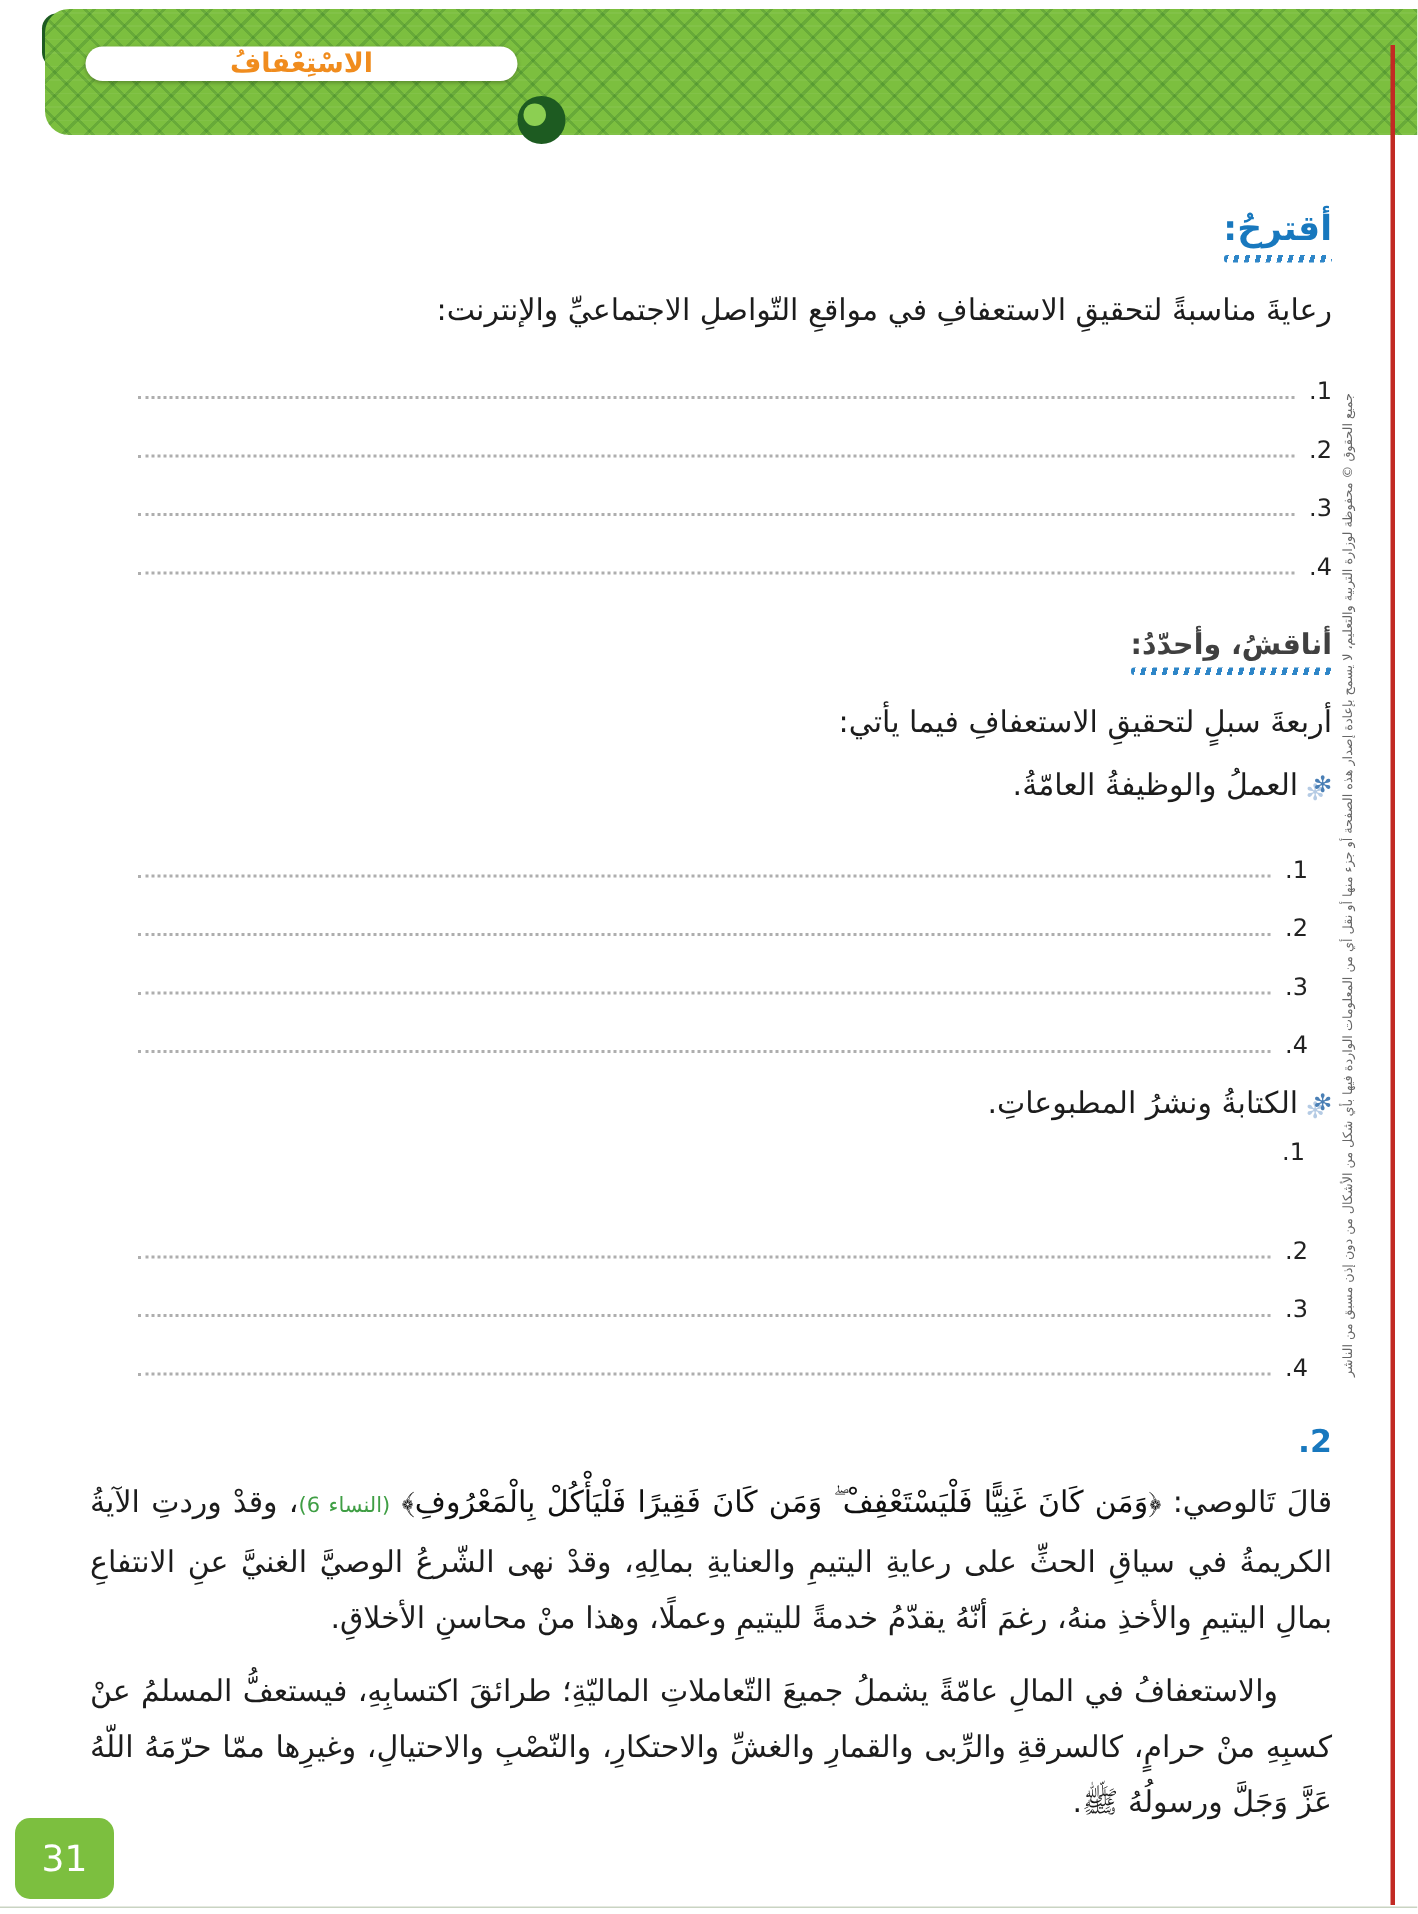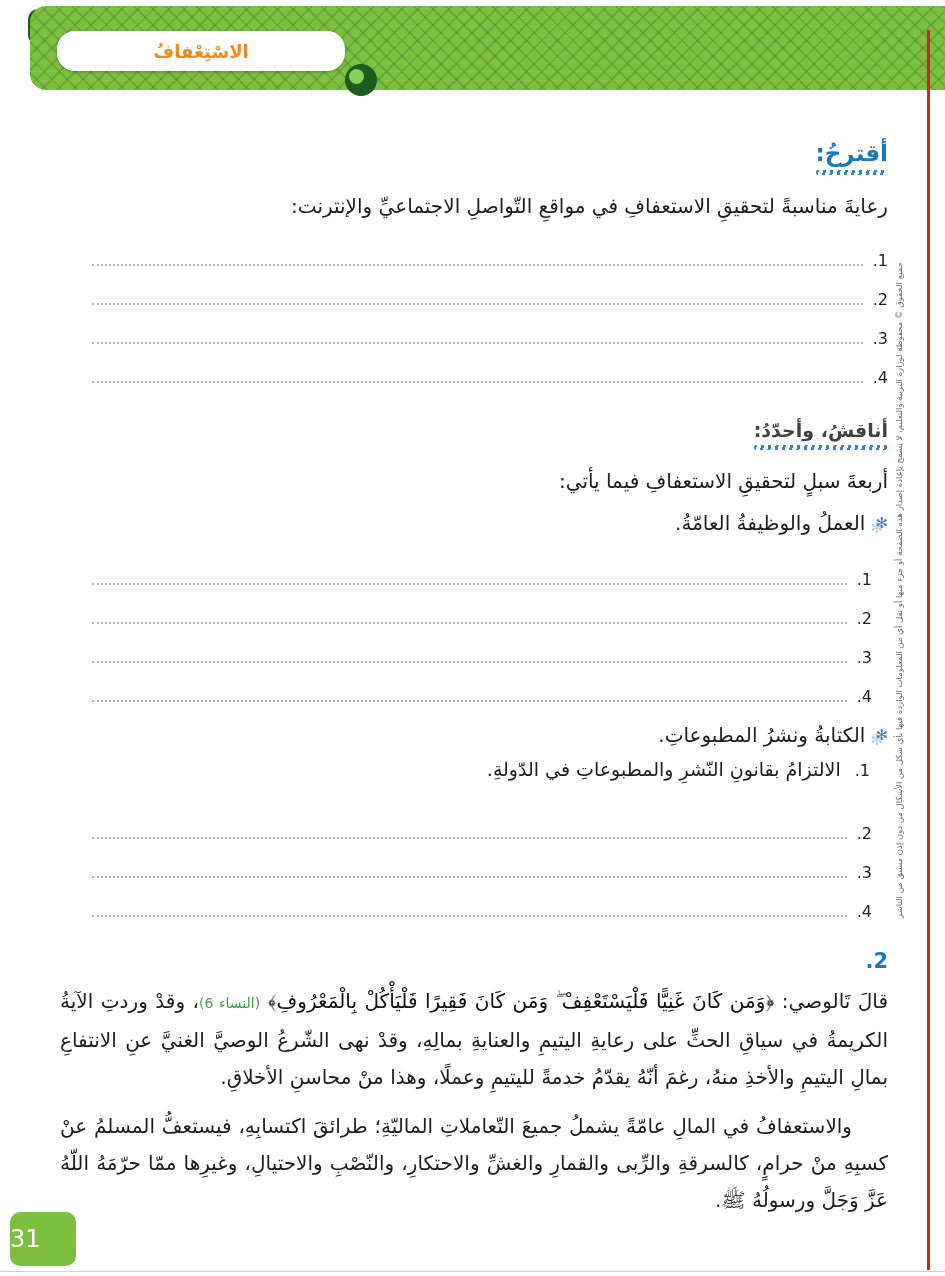--- a/index.html
+++ b/index.html
@@ -9,21 +9,21 @@
   
   .band { position:absolute; top:6px; left:30px; width:915px; height:84px;
           background:#7cbf3f; border-radius:16px 0 0 16px; }
   .band::before { content:""; position:absolute; inset:0; border-radius:inherit;
     background:
       repeating-linear-gradient(45deg, rgba(23,92,31,.20) 0 2px, transparent 2px 11px),
       repeating-linear-gradient(-45deg, rgba(23,92,31,.20) 0 2px, transparent 2px 11px),
       repeating-linear-gradient(0deg, rgba(255,255,255,.05) 0 1px, transparent 1px 9px); }
   .tab-back { position:absolute; top:9px; left:28px; width:40px; height:36px;
               background:#1d5b21; border-radius:10px 0 0 10px; }
-  .title-pill { position:absolute; top:31px; left:57px; width:288px; height:40px;
+  .title-pill { position:absolute; top:31px; left:57px; width:288px; height:23px;
                 background:#fff; border-radius:18px; display:flex; align-items:center;
                 justify-content:center; box-shadow:0 1px 3px rgba(0,0,0,.30); z-index:2; }
   .title-pill span { color:#f08c1e; font-weight:bold; font-size:18px; }
   .swirl { position:absolute; top:64px; left:345px; width:32px; height:32px;
            background:#1d5b21; border-radius:50%; z-index:3; }
   .swirl::after { content:""; position:absolute; top:5px; left:4px; width:15px; height:15px;
                   background:#8ccf52; border-radius:50%; }
 
   
   .red-rule { position:absolute; left:927px; top:30px; width:3px; height:1240px; background:#c22a23; }
@@ -62,21 +62,21 @@
             color:#1878be; font-weight:bold; font-size:21px; }
 
   .para { font-size:20px; line-height:37px; text-align:justify; margin-top:10px; color:#1c1c1c; }
   .para .verse { font-weight:normal; color:#101010; }
   .para .verse-ref { color:#3f9e44; font-size:14px; }
   .para2 { text-indent:36px; margin-top:12px; }
 
   
   .page-badge { position:absolute; left:10px; top:1212px; width:66px; height:54px;
                 background:#7cbf3f; border-radius:10px; color:#fff; font-size:24px;
-                display:flex; align-items:center; justify-content:flex-end; }
+                display:flex; align-items:center; justify-content:center; }
   .bottom-edge { position:absolute; left:0; bottom:4px; width:100%; height:1px; background:#c9d4c2; }
 </style>
 </head>
 <body>
 
 <div class="page">
 
   <div>
     <div class="tab-back"></div>
     <div class="band"></div>
@@ -145,21 +145,20 @@
         <span class="dots"></span>
       </div>
     </div>
 
     <div class="bullet">
       <span class="flake">✻</span>
       <span>الكتابةُ ونشرُ المطبوعاتِ.</span>
     </div>
     <div class="item-row">
       <span class="inum">1.</span>
-      <span>الالتزامُ بقانونِ النّشرِ والمطبوعاتِ في الدّولةِ.</span>
     </div>
     <div class="rows indent">
       <div class="row">
         <span class="num">2.</span>
         <span class="dots"></span>
       </div>
       <div class="row">
         <span class="num">3.</span>
         <span class="dots"></span>
       </div>

